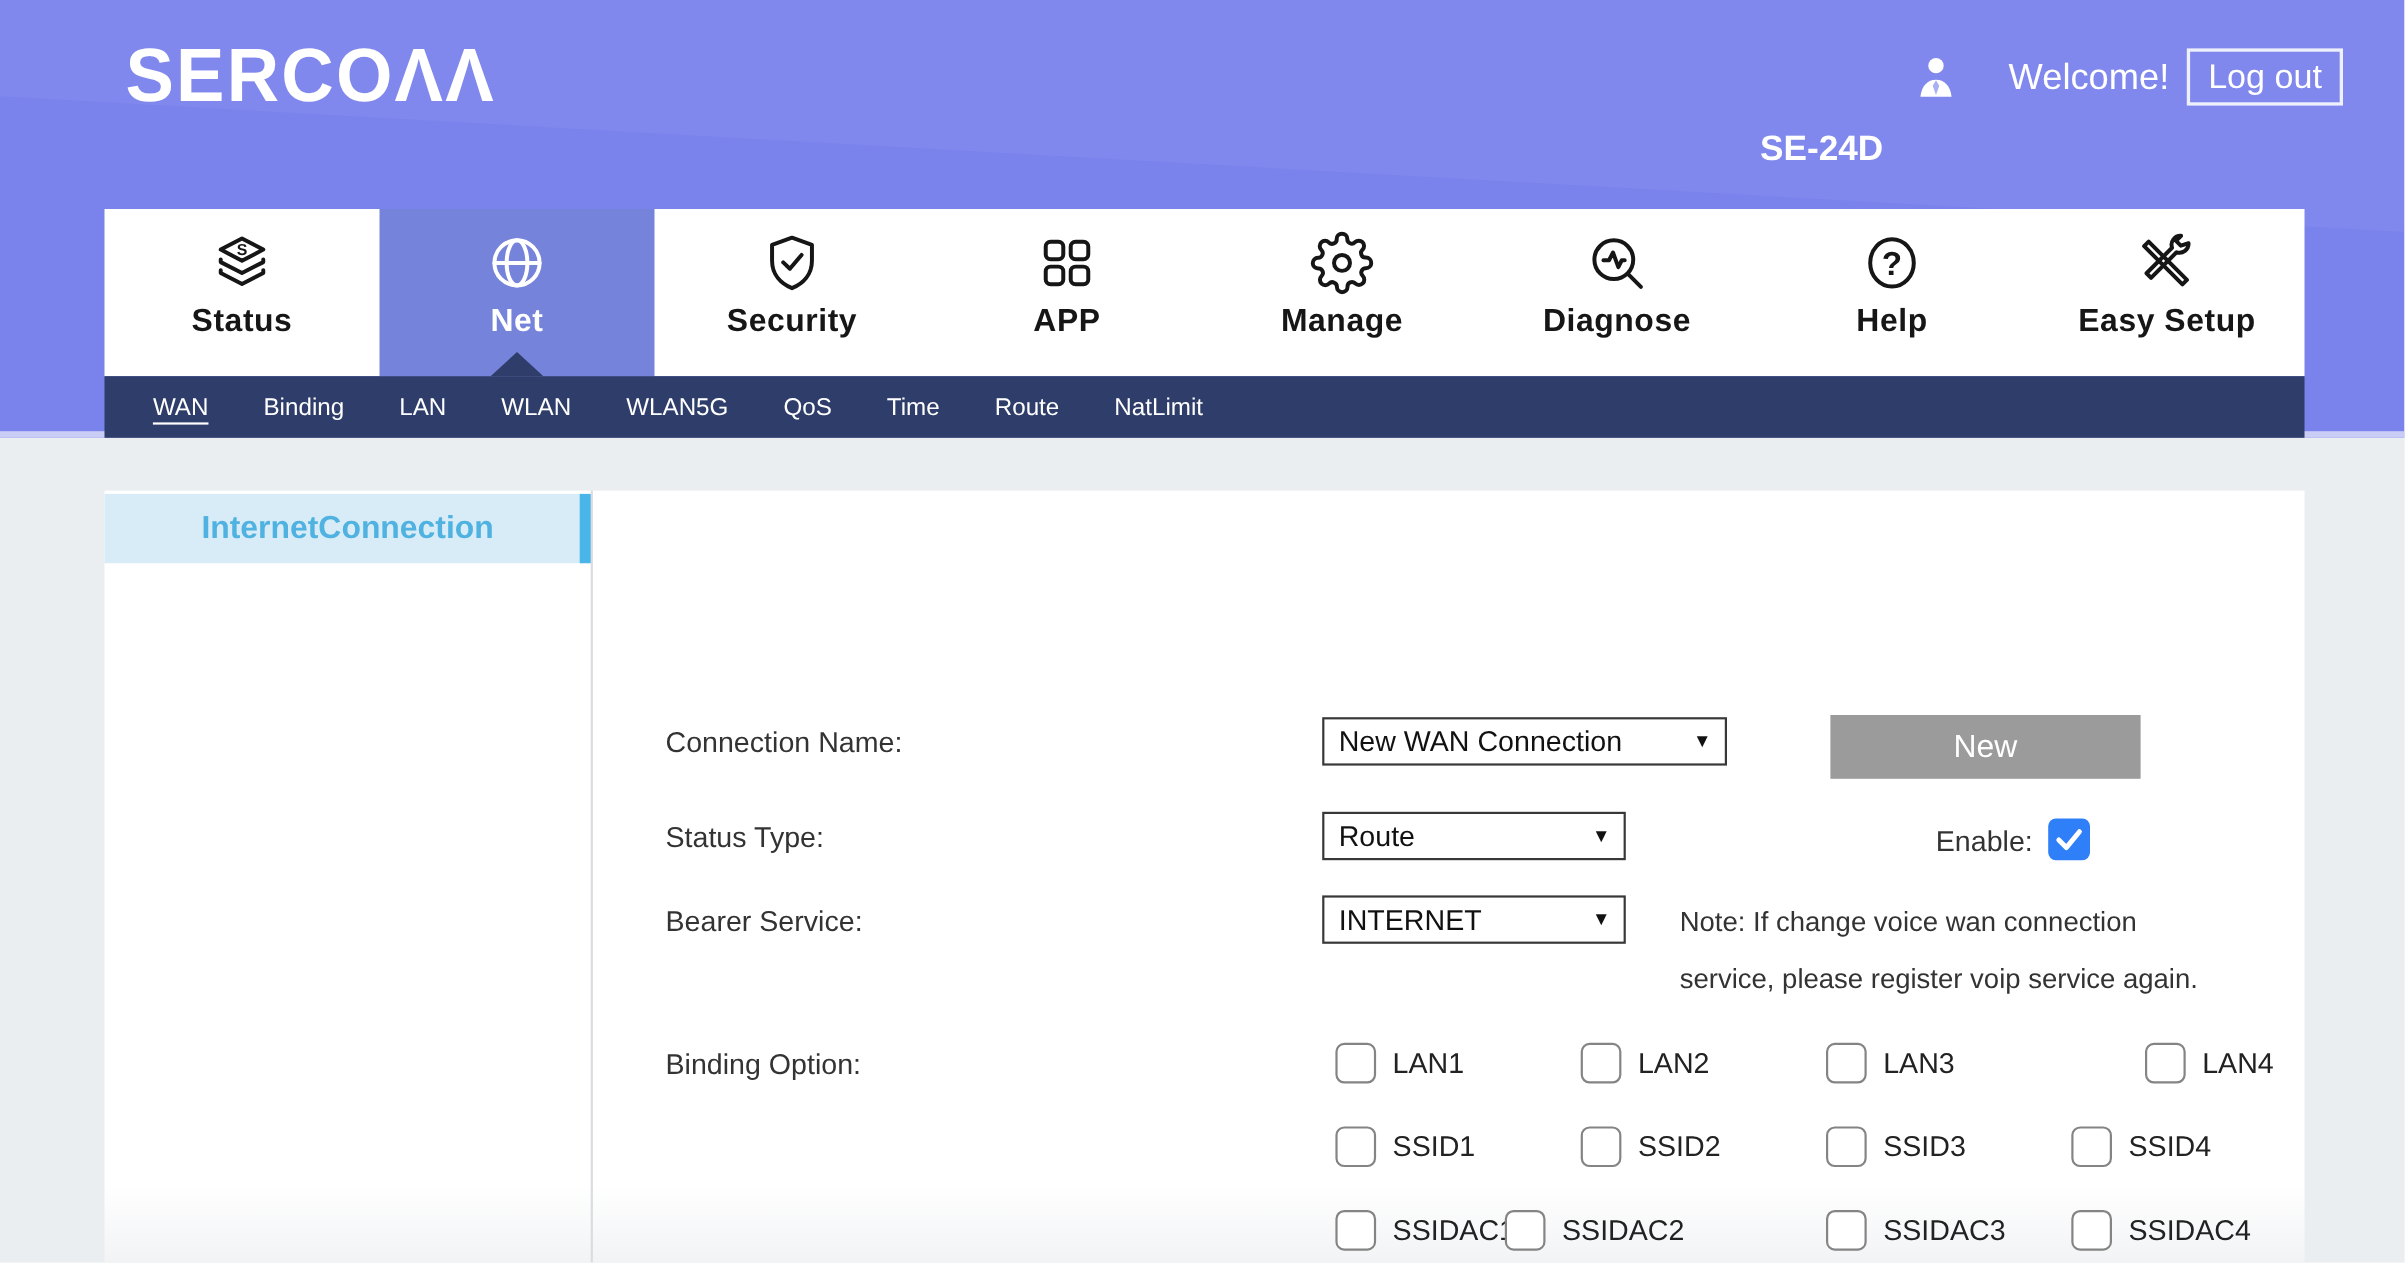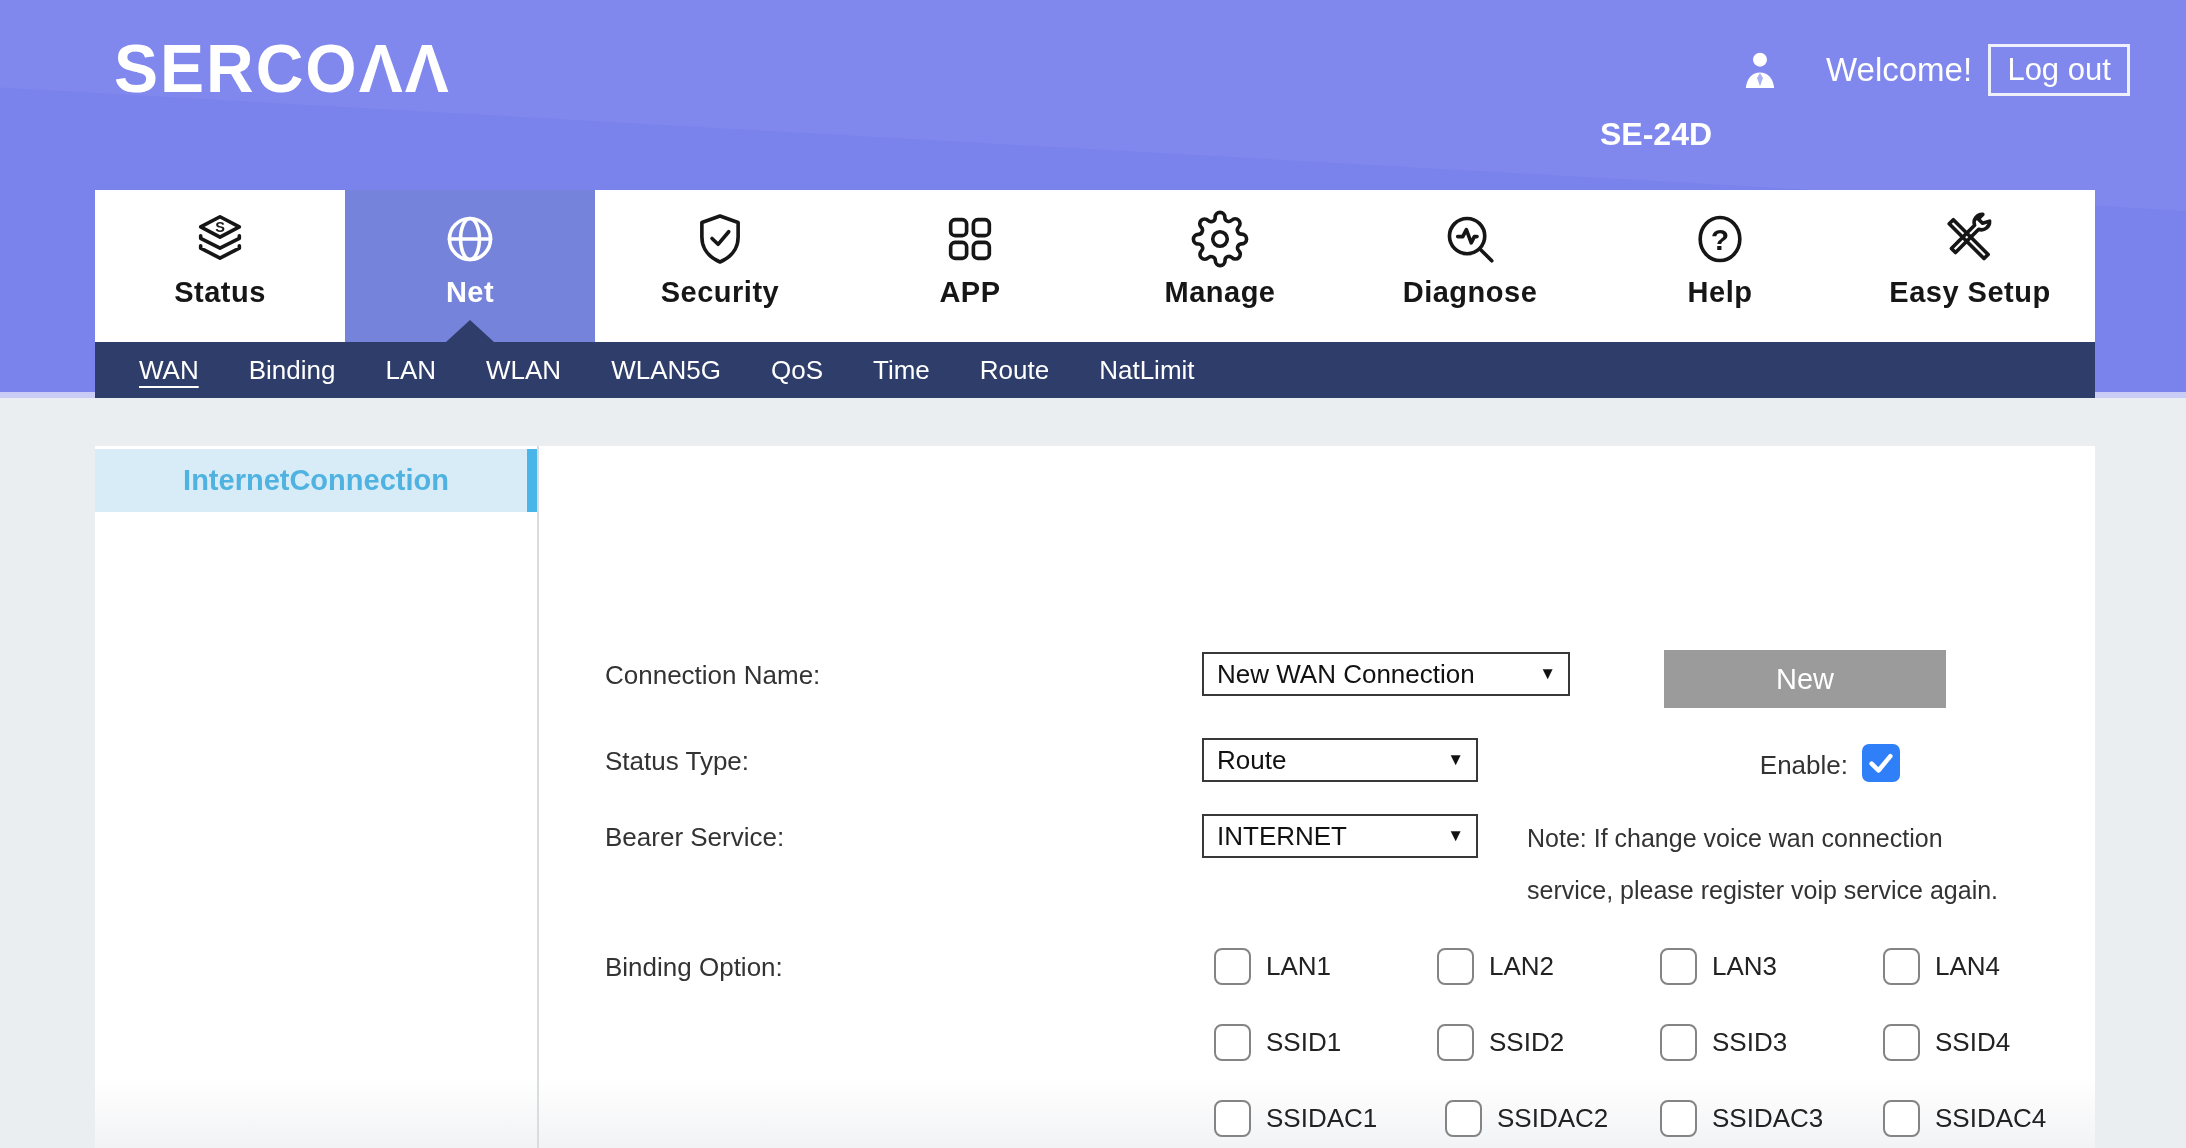--- a/index.html
+++ b/index.html
@@ -35,21 +35,21 @@
   .tab-icon svg{width:58px;height:58px;display:block;}
   .tab-label{display:block;margin-top:8px;font-size:29px;font-weight:bold;letter-spacing:.5px;}
   .tab.active{background:var(--tab-active);color:#fff;}
   .tab-caret{position:absolute;bottom:0;left:50%;transform:translateX(-50%);
     width:0;height:0;border-left:24px solid transparent;border-right:24px solid transparent;
     border-bottom:22px solid var(--navy);}
 
   
   #subnav{position:absolute;left:95px;top:342px;width:2000px;height:56px;background:var(--navy);
     display:flex;align-items:center;gap:50px;padding-left:44px;box-sizing:border-box;}
-  .subnav-item{color:#fff;font-size:26px;cursor:pointer;white-space:nowrap;}
+  .subnav-item{color:#fff;font-size:22px;cursor:pointer;white-space:nowrap;}
   .subnav-item.active{text-decoration:underline;text-underline-offset:7px;text-decoration-thickness:2px;}
 
   
   #card{position:absolute;left:95px;top:446px;width:2000px;height:702px;
     background:linear-gradient(to bottom,#ffffff 90%,#f2f3f5 100%);}
   #side-divider{position:absolute;left:537px;top:446px;width:2px;height:702px;background:#D9DDE0;}
   .side-item{position:absolute;left:95px;top:449px;width:442px;height:63px;background:var(--side-bg);
     display:flex;align-items:center;justify-content:center;cursor:pointer;}
   .side-item-label{color:var(--side-text);font-size:29px;font-weight:bold;}
   .side-stripe{position:absolute;right:0;top:0;width:10px;height:63px;background:var(--side-stripe);}
@@ -229,21 +229,21 @@
         <span class="bind-label">LAN1</span>
       </div>
       <div class="bind-item" style="left: 1437px; top: 948px;">
         <span class="bind-box"></span>
         <span class="bind-label">LAN2</span>
       </div>
       <div class="bind-item" style="left: 1660px; top: 948px;">
         <span class="bind-box"></span>
         <span class="bind-label">LAN3</span>
       </div>
-      <div class="bind-item" style="left: 1883px; top: 948px;">
+      <div class="bind-item" style="left: 1950px; top: 948px;">
         <span class="bind-box"></span>
         <span class="bind-label">LAN4</span>
       </div>
       <div class="bind-item" style="left: 1214px; top: 1024px;">
         <span class="bind-box"></span>
         <span class="bind-label">SSID1</span>
       </div>
       <div class="bind-item" style="left: 1437px; top: 1024px;">
         <span class="bind-box"></span>
         <span class="bind-label">SSID2</span>
@@ -253,21 +253,21 @@
         <span class="bind-label">SSID3</span>
       </div>
       <div class="bind-item" style="left: 1883px; top: 1024px;">
         <span class="bind-box"></span>
         <span class="bind-label">SSID4</span>
       </div>
       <div class="bind-item" style="left: 1214px; top: 1100px;">
         <span class="bind-box"></span>
         <span class="bind-label">SSIDAC1</span>
       </div>
-      <div class="bind-item" style="left: 1445px; top: 1100px;">
+      <div class="bind-item" style="left: 1368px; top: 1100px;">
         <span class="bind-box"></span>
         <span class="bind-label">SSIDAC2</span>
       </div>
       <div class="bind-item" style="left: 1660px; top: 1100px;">
         <span class="bind-box"></span>
         <span class="bind-label">SSIDAC3</span>
       </div>
       <div class="bind-item" style="left: 1883px; top: 1100px;">
         <span class="bind-box"></span>
         <span class="bind-label">SSIDAC4</span>

